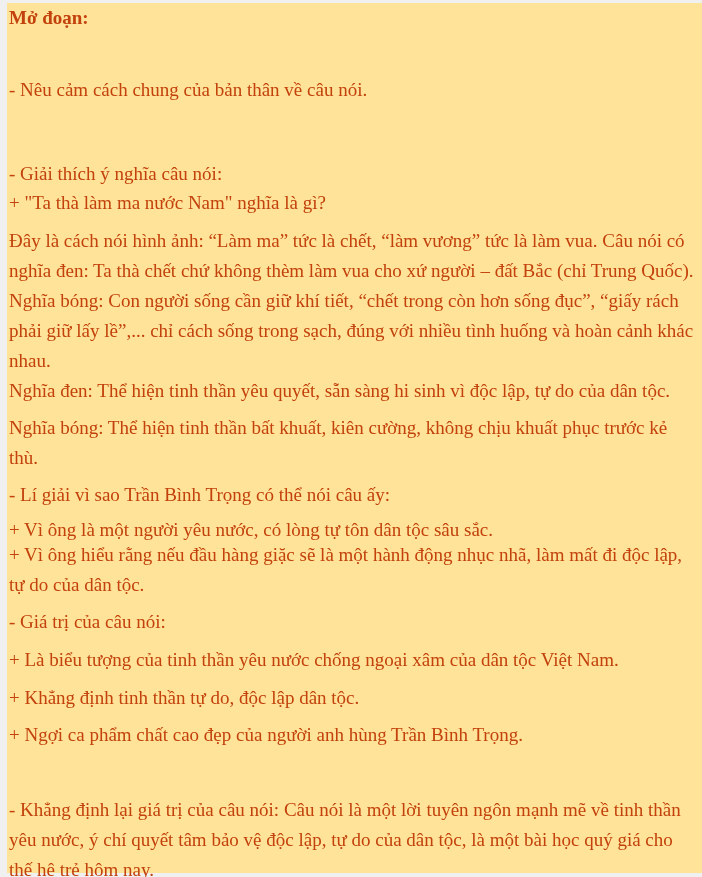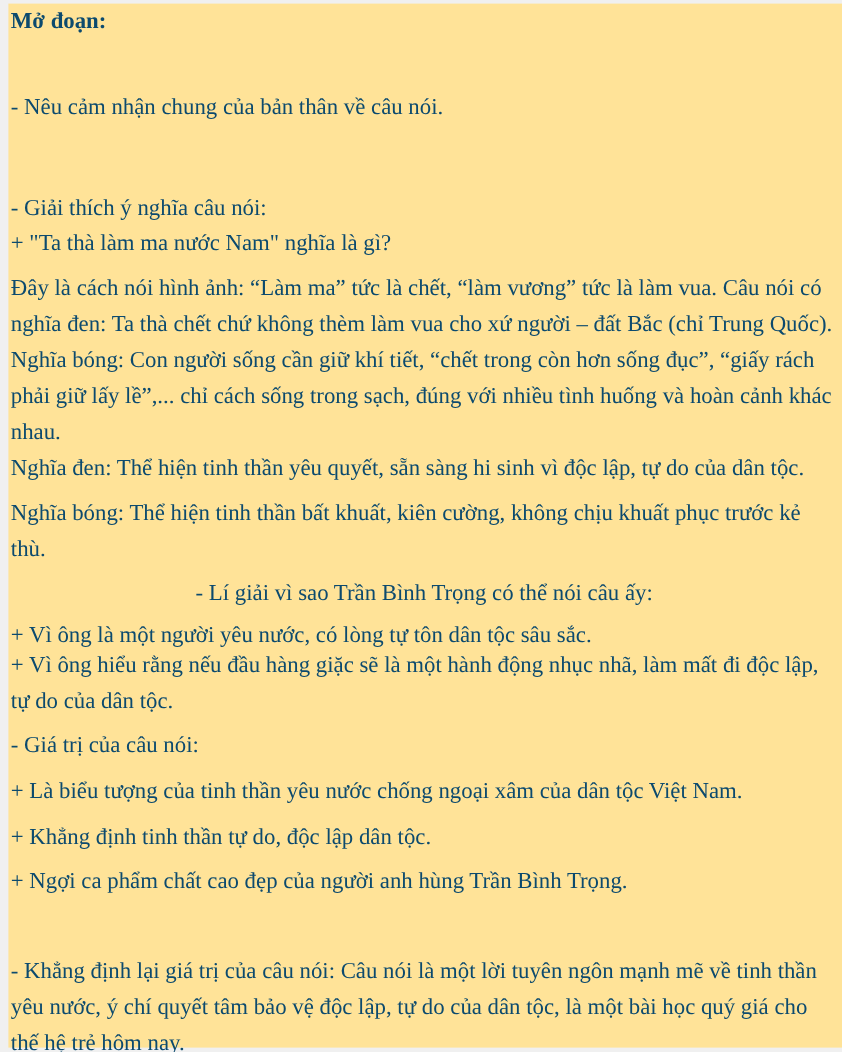--- a/index.html
+++ b/index.html
@@ -15,21 +15,21 @@
     }
     .doc {
       position: absolute;
       left: 7px;
       top: 3px;
       width: 695px;
       height: 870px;
       background: #ffe398;
       font-family: "Liberation Serif", "DejaVu Serif", serif;
       font-size: 19px;
-      color: #0c4a6e;
+      color: #c2410c;
       line-height: 30px;
       box-sizing: border-box;
       padding: 0 4px 0 2px;
     }
     .line {
       position: absolute;
       left: 2px;
       right: 4px;
       white-space: nowrap;
     }
@@ -43,31 +43,31 @@
     .heading {
       font-weight: bold;
     }
   </style>
 </head>
 <body>
 
 <div class="doc">
 
   <div class="line heading" style="top:0px;">Mở đoạn:</div>
-  <div class="line" style="top:72px;">- Nêu cảm nhận chung của bản thân về câu nói.</div>
+  <div class="line" style="top:72px;">- Nêu cảm cách chung của bản thân về câu nói.</div>
 
   <div class="line" style="top:136px;margin-top:20px;">- Giải thích ý nghĩa câu nói:</div>
   <div class="line" style="top:185px;">+ "Ta thà làm ma nước Nam" nghĩa là gì?</div>
 
   <div class="block" style="top:223px;">Đây là cách nói hình ảnh: “Làm ma” tức là chết, “làm vương” tức là làm vua. Câu nói có nghĩa đen: Ta thà chết chứ không thèm làm vua cho xứ người – đất Bắc (chỉ Trung Quốc). Nghĩa bóng: Con người sống cần giữ khí tiết, “chết trong còn hơn sống đục”, “giấy rách phải giữ lấy lề”,... chỉ cách sống trong sạch, đúng với nhiều tình huống và hoàn cảnh khác nhau.</div>
 
   <div class="line" style="top:373px;">Nghĩa đen: Thể hiện tinh thần yêu quyết, sẵn sàng hi sinh vì độc lập, tự do của dân tộc.</div>
   <div class="block" style="top:410px;">Nghĩa bóng: Thể hiện tinh thần bất khuất, kiên cường, không chịu khuất phục trước kẻ thù.</div>
 
-  <div class="line" style="top:477px;text-align:center;">- Lí giải vì sao Trần Bình Trọng có thể nói câu ấy:</div>
+  <div class="line" style="top:477px;">- Lí giải vì sao Trần Bình Trọng có thể nói câu ấy:</div>
   <div class="line" style="top:512px;">+ Vì ông là một người yêu nước, có lòng tự tôn dân tộc sâu sắc.</div>
   <div class="block" style="top:537px;">+ Vì ông hiểu rằng nếu đầu hàng giặc sẽ là một hành động nhục nhã, làm mất đi độc lập, tự do của dân tộc.</div>
 
   <div class="line" style="top:604px;">- Giá trị của câu nói:</div>
   <div class="line" style="top:642px;">+ Là biểu tượng của tinh thần yêu nước chống ngoại xâm của dân tộc Việt Nam.</div>
   <div class="line" style="top:680px;">+ Khẳng định tinh thần tự do, độc lập dân tộc.</div>
   <div class="line" style="top:717px;">+ Ngợi ca phẩm chất cao đẹp của người anh hùng Trần Bình Trọng.</div>
 
   <div class="block" style="top:792px;">- Khẳng định lại giá trị của câu nói: Câu nói là một lời tuyên ngôn mạnh mẽ về tinh thần yêu nước, ý chí quyết tâm bảo vệ độc lập, tự do của dân tộc, là một bài học quý giá cho thế hệ trẻ hôm nay.</div>
 

